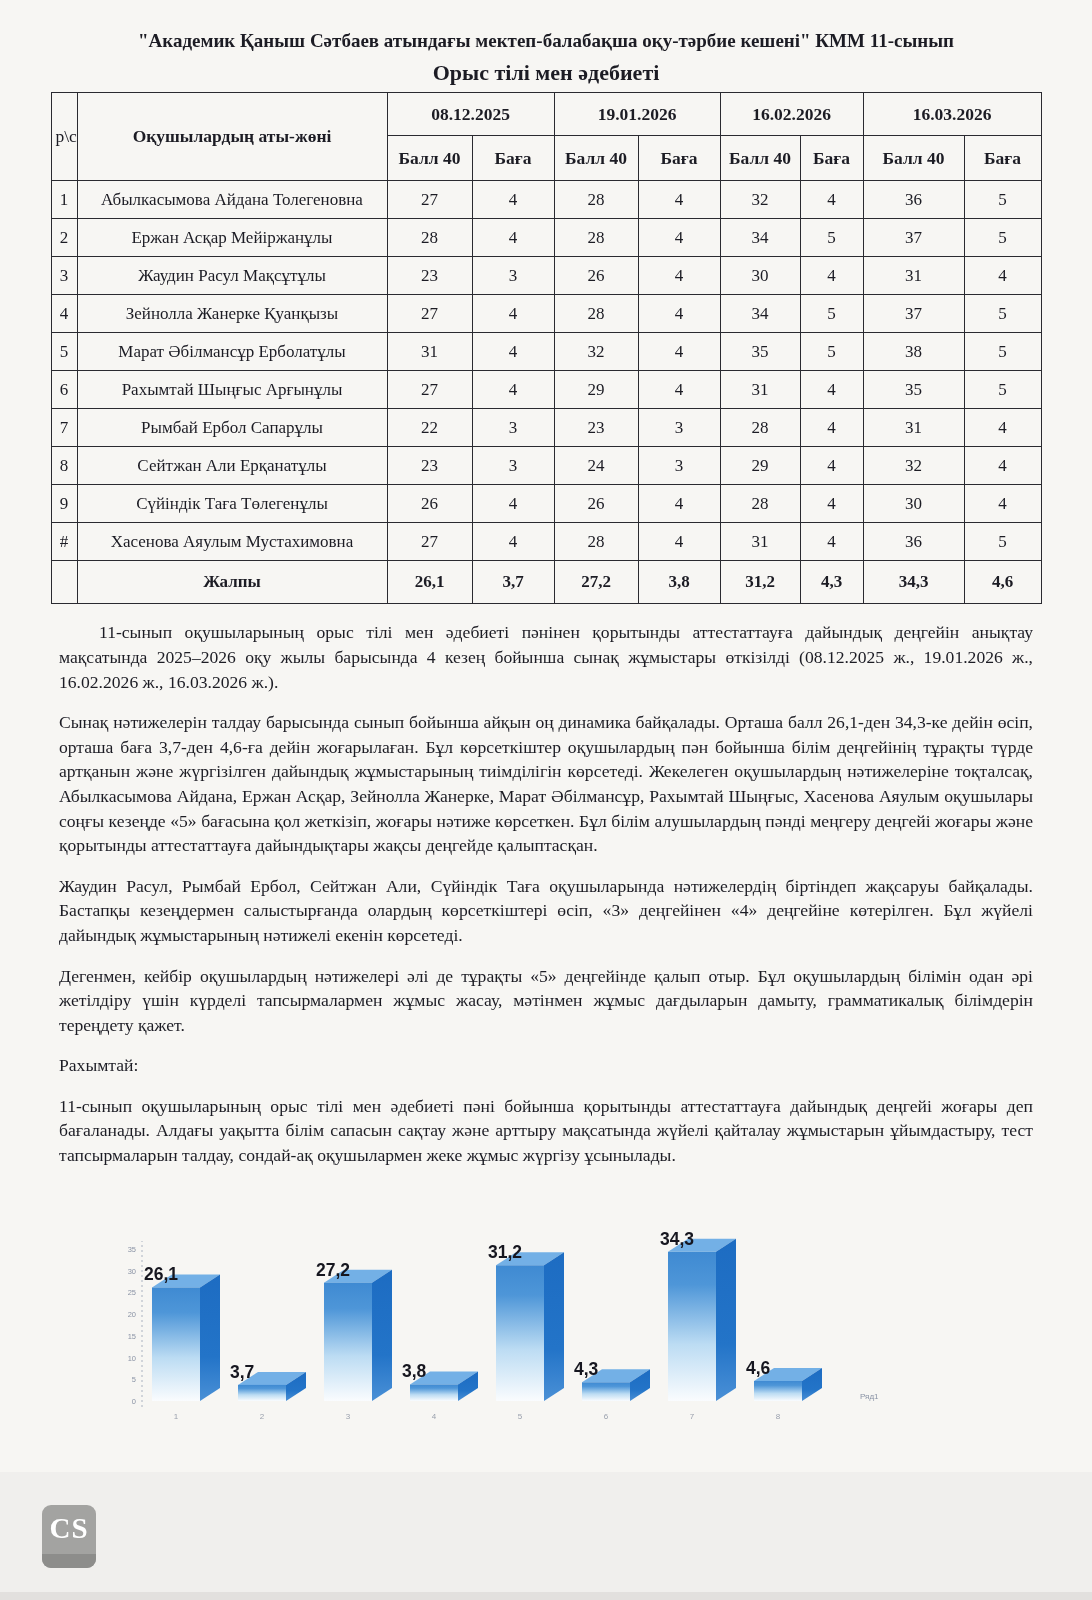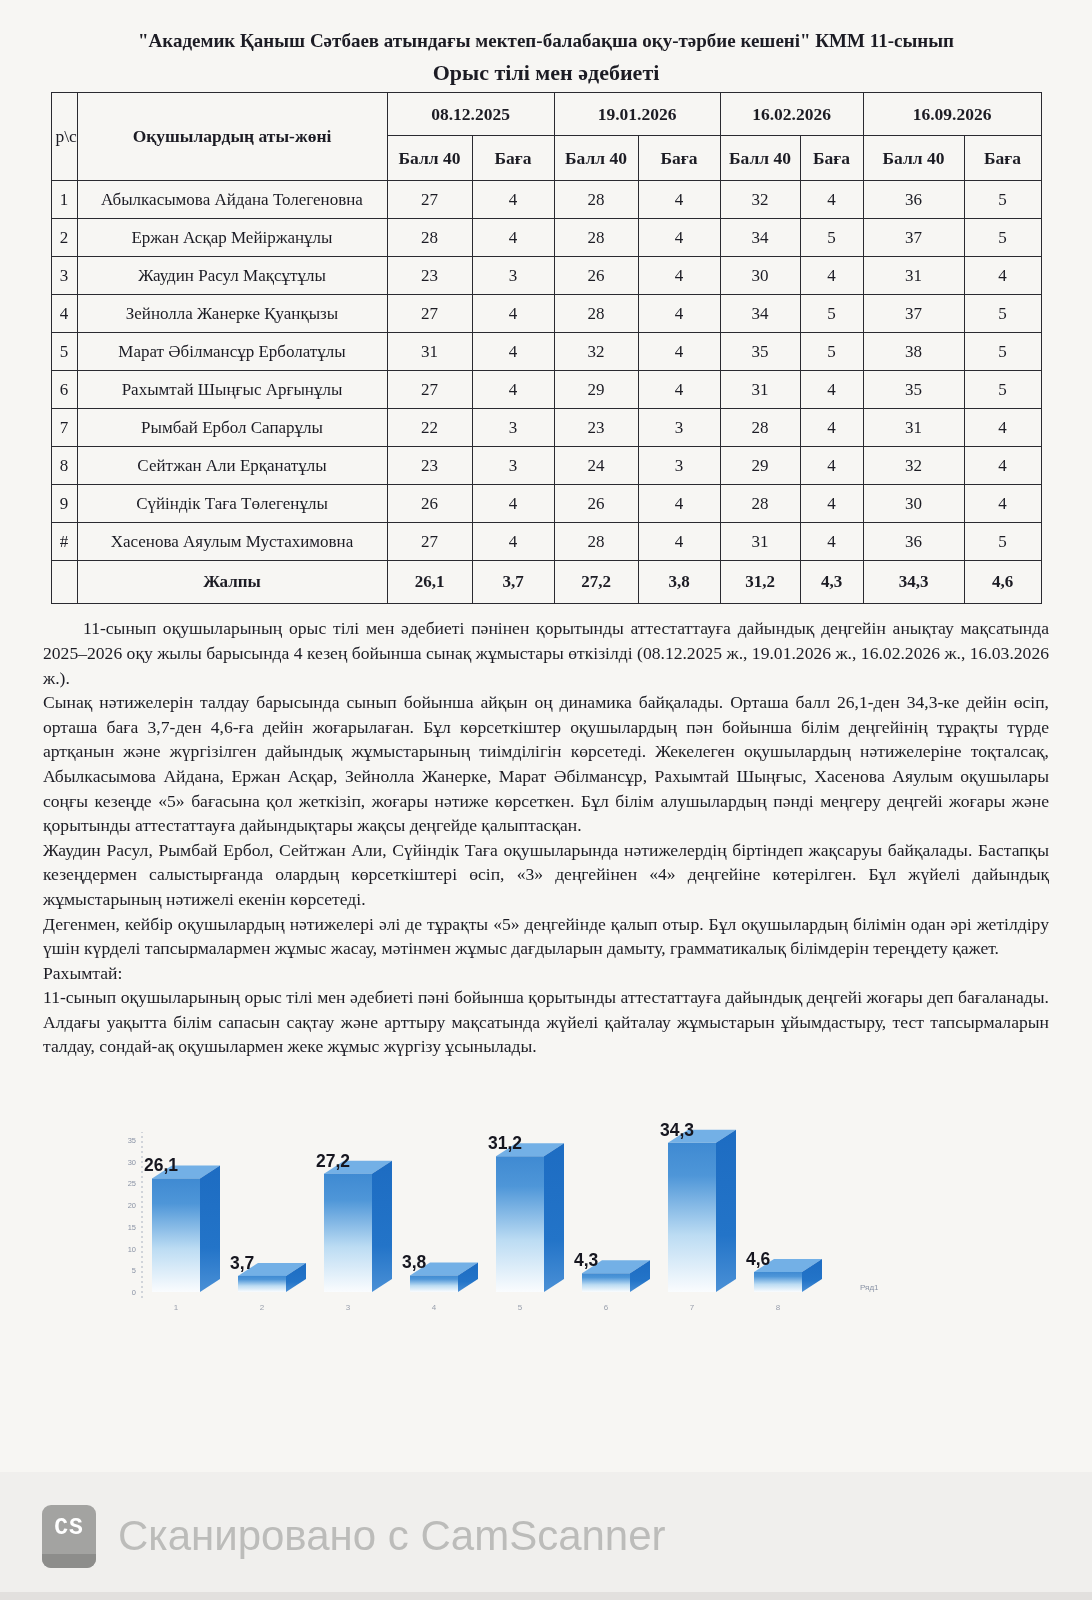--- a/index.html
+++ b/index.html
@@ -34,21 +34,21 @@
   td.cell-name{text-align:left; padding-left:6px;}
   tr.data-row td{height:33px;}
   tr.summary-row td{height:38px; font-weight:bold;}
   .text-block{
     width:1006px;
     margin:12px auto 0 auto;
     font-size:17.6px;
     line-height:24.6px;
     text-align:justify;
   }
-  .para{margin:0;}
+  .para{margin:16px;}
   .para.indent{text-indent:40px;}
   .chart-wrap{ margin:28px 0 0 90px; width:840px; height:255px; }
   .bar-label{ font-family:"Liberation Sans", sans-serif; font-weight:bold; font-size:17.5px; fill:#16161f; }
   .ytick{ font-family:"Liberation Sans", sans-serif; font-size:7.5px; fill:#8a93a5; }
   .xtick{ font-family:"Liberation Sans", sans-serif; font-size:8px; fill:#9aa0ad; }
   .legend-text{ font-family:"Liberation Sans", sans-serif; font-size:8px; fill:#8a93a5; }
   .footer{
     position:absolute; left:0; bottom:0; width:100%; height:128px;
     background:#f0efed;
     display:flex; align-items:center; gap:22px;
@@ -57,22 +57,22 @@
   .footer::after{
     content:""; position:absolute; left:0; bottom:0; width:100%; height:8px;
     background:#e2e0de;
   }
   .cs-logo{
     width:54px; height:63px; background:#a3a3a1; border-radius:9px;
     position:relative; flex:0 0 auto;
     display:flex; align-items:flex-start; justify-content:center;
   }
   .cs-logo .cs-letters{
-    font-family:Liberation Mono, monospace; font-weight:bold;
-    color:#ffffff; font-size:23px; line-height:46px; letter-spacing:1px;text-align:right;
+    font-family:Liberation Serif, serif; font-weight:bold;
+    color:#ffffff; font-size:29px; line-height:46px; letter-spacing:1px;text-align:right;
   }
   .cs-logo .cs-bar{
     position:absolute; left:0; bottom:0; width:100%; height:14px;
     background:#8d8d8b; border-radius:0 0 9px 9px;
   }
   .watermark-text{
     font-family:"Liberation Sans", sans-serif;
     font-size:42px; color:#bcbcba; font-weight:400;
   }
 </style>
@@ -99,21 +99,21 @@
       <col style="width:101px">
         <col style="width:77px">
     </colgroup>
     <thead>
       <tr>
         <th rowspan="2" style="font-weight:normal;">р\с</th>
         <th rowspan="2">Оқушылардың аты-жөні</th>
         <th colspan="2" class="date-cell">08.12.2025</th>
         <th colspan="2" class="date-cell">19.01.2026</th>
         <th colspan="2" class="date-cell">16.02.2026</th>
-        <th colspan="2" class="date-cell">16.09.2026</th>
+        <th colspan="2" class="date-cell">16.03.2026</th>
       </tr>
       <tr>
         <th class="sub-cell">Балл 40</th>
         <th class="sub-cell">Баға</th>
         <th class="sub-cell">Балл 40</th>
         <th class="sub-cell">Баға</th>
         <th class="sub-cell">Балл 40</th>
         <th class="sub-cell">Баға</th>
         <th class="sub-cell">Балл 40</th>
         <th class="sub-cell">Баға</th>
@@ -332,16 +332,15 @@
           <text class="legend-text" x="770" y="203">Ряд1</text>
         </g>
     </svg>
   </div>
 
   <div class="footer">
     <div class="cs-logo">
       <span class="cs-letters">CS</span>
       <span class="cs-bar"></span>
     </div>
-    <div class="watermark-text">Сканировано с CamScanner</div>
   </div>
 
 </div>
 
 </body></html>

